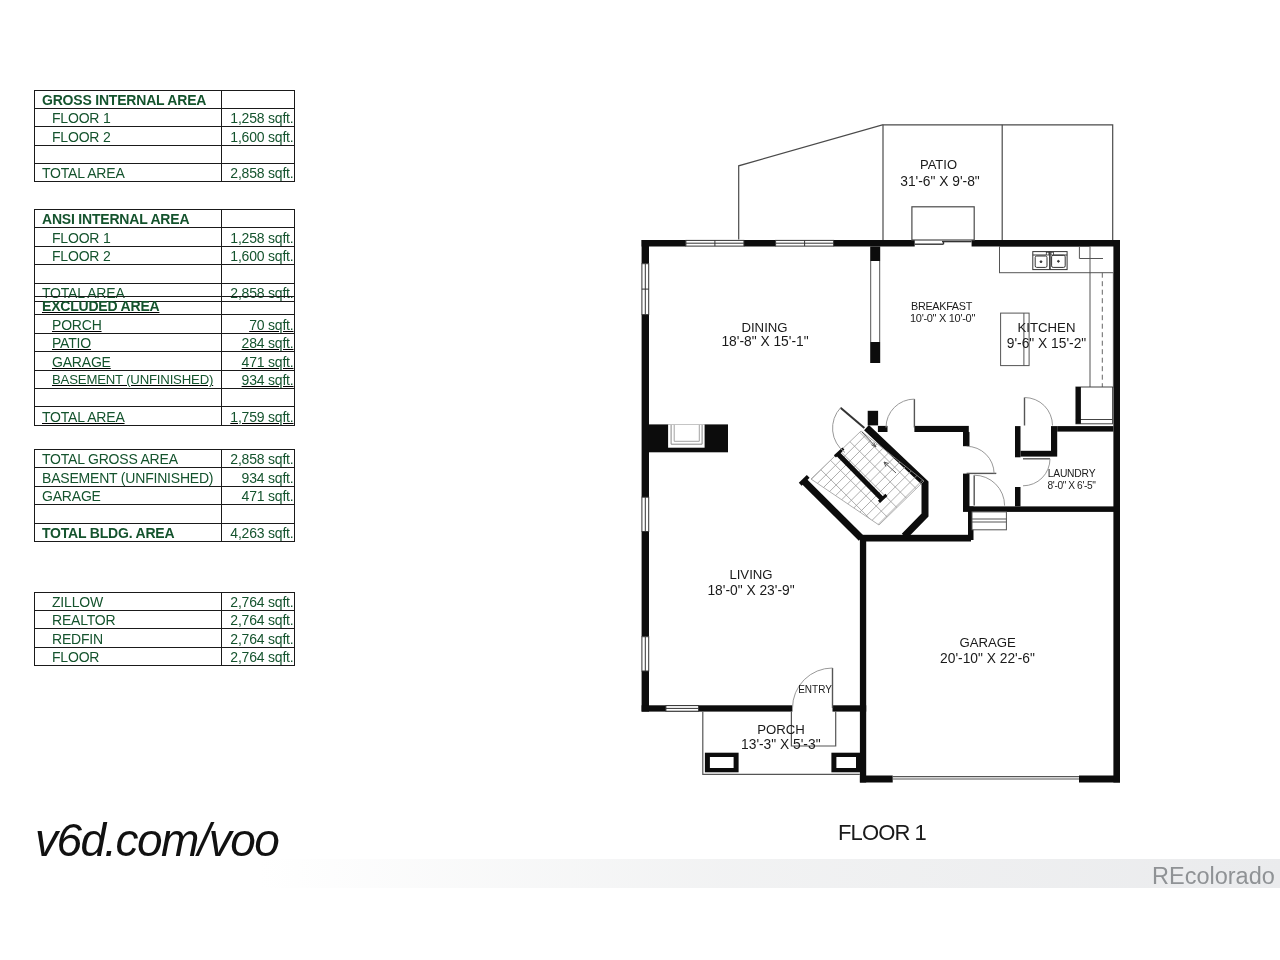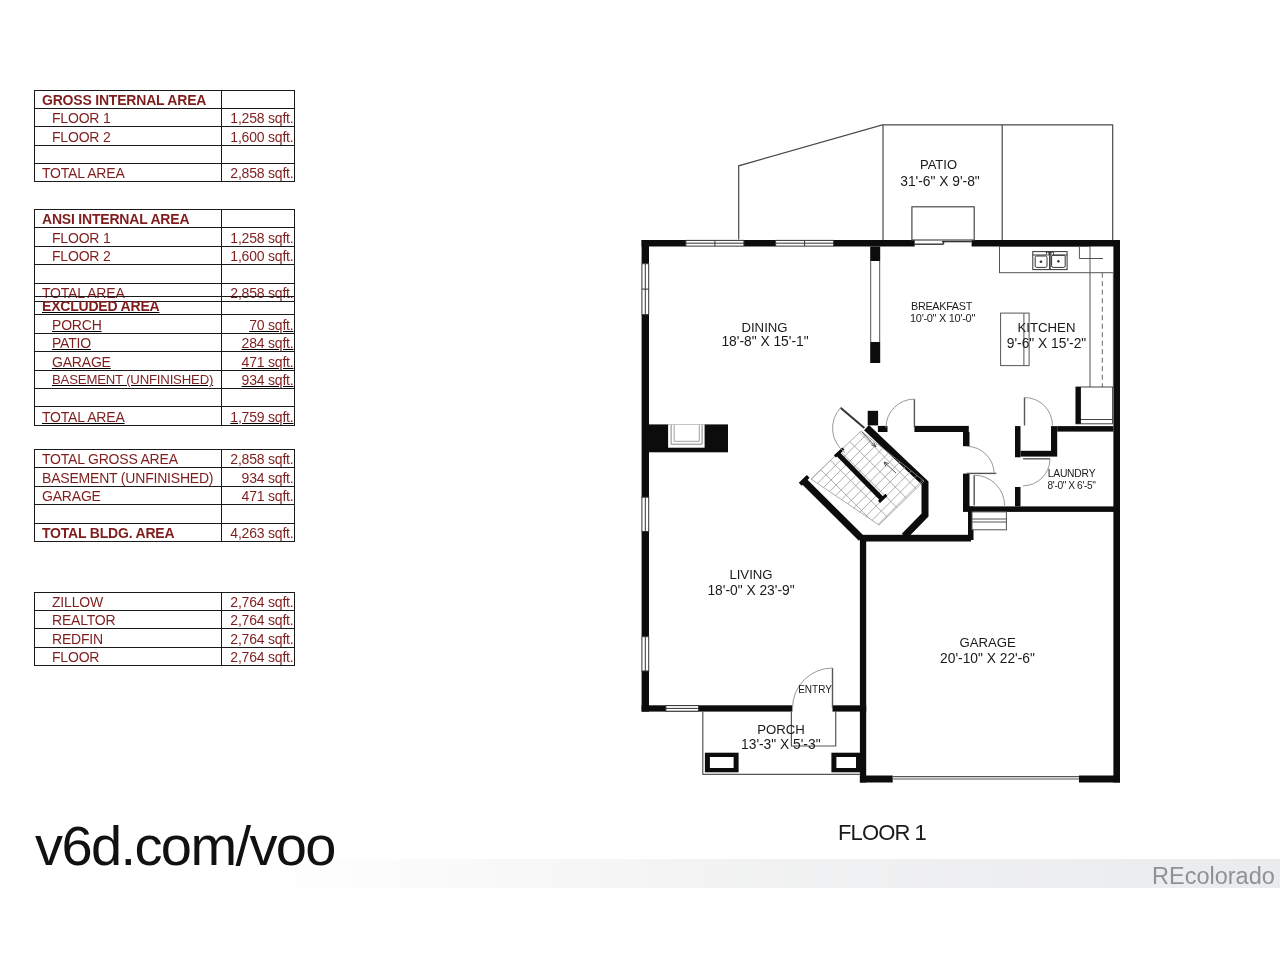--- a/index.html
+++ b/index.html
@@ -1,18 +1,18 @@
 <!DOCTYPE html>
 <html><head>
 <meta charset="utf-8">
 <style>
 html,body{margin:0;padding:0;width:1280px;height:960px;background:#ffffff;font-family:"Liberation Sans",sans-serif;overflow:hidden;}
 .abs{position:absolute;}
 table.area{border-collapse:collapse;position:absolute;left:34px;table-layout:fixed;width:260px;}
-table.area td{box-sizing:border-box;border:1px solid #1a1a1a;font-size:14px;letter-spacing:-0.2px;color:#7f1d1d;padding:1.4px 0 0 0;height:18.4px;line-height:16px;white-space:nowrap;overflow:hidden;}
+table.area td{box-sizing:border-box;border:1px solid #1a1a1a;font-size:14px;letter-spacing:-0.2px;color:#14532d;padding:1.4px 0 0 0;height:18.4px;line-height:16px;white-space:nowrap;overflow:hidden;}
 table.area td.lab{width:186.5px;padding-left:7px;}
 table.area td.ind{padding-left:17px;}
 table.area td.val{width:73px;text-align:right;}
 </style>
 </head>
 <body>
 
 <table class="area" style="top:89.5px;">
 <tbody>
       <tr>
@@ -139,21 +139,21 @@
         <td class="lab ind">FLOOR</td>
         <td class="val">2,764 sqft.</td>
       </tr>
 </tbody>
   </table>
 
 <div class="abs" style="left:260px;top:859px;width:1020px;height:29px;background:linear-gradient(to right, rgba(238,239,240,0) 0%, rgba(236,237,238,0.7) 45%, rgba(233,234,236,0.95) 100%);"></div>
 
 <div class="abs" style="left:1152px;top:862.5px;font-size:23.5px;color:#8f9295;">REcolorado</div>
 
-<div class="abs" style="left:35px;top:813px;font-size:56px;letter-spacing:-1.6px;color:#111;">v6d.com/voo</div>
+<div class="abs" style="left:35px;top:813px;font-size:46px;letter-spacing:-1.6px;color:#111;font-style:italic;">v6d.com/voo</div>
 
 <div class="abs" style="left:782px;top:819.5px;width:200px;text-align:center;font-size:22px;letter-spacing:-0.9px;color:#1a1a1a;">FLOOR 1</div>
 
 <svg class="abs" style="left:0;top:0;" width="1280" height="960" viewBox="0 0 1280 960" fill="none">
 <defs>
 <clipPath id="stairclip">
         <polygon points="811,479 861,431 924,481 879,525"></polygon>
       </clipPath>
 </defs>
 <g stroke="none" fill="#0c0c0c">

